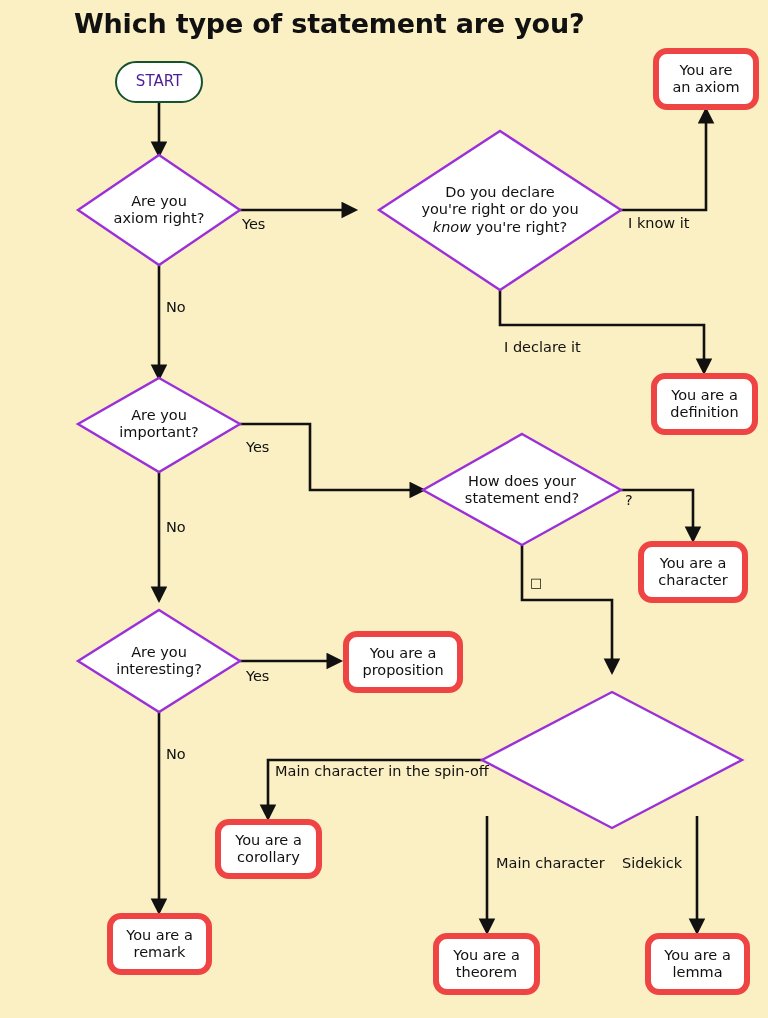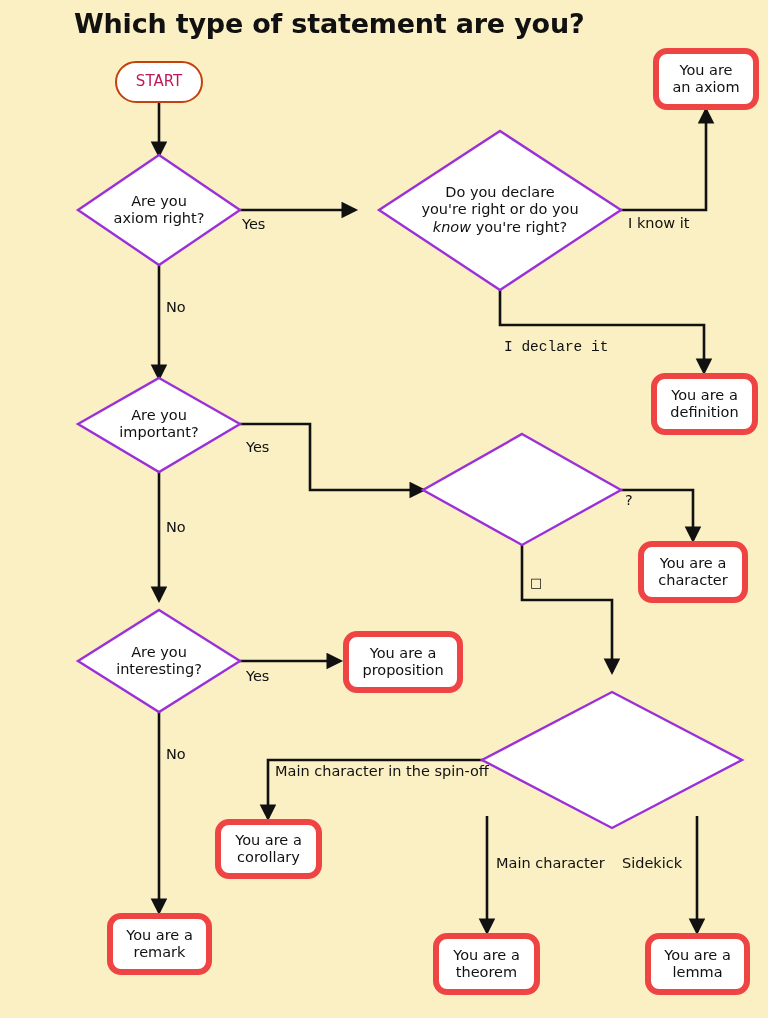--- a/index.html
+++ b/index.html
@@ -38,23 +38,23 @@
   }
   .terminal {
     background: #FFFFFF;
     border: 6px solid #ef4444;
     border-radius: 14px;
     color: #111;
     font-size: 14.5px;
   }
   .start {
     background: #FFFFFF;
-    border: 2px solid #c2410c;
+    border: 2px solid #14532d;
     border-radius: 22px;
-    color: #be185d;
+    color: #4c1d95;
     font-size: 15px;
     text-align: center;
   }
   .decision-text {
     position: absolute;
     display: flex;
     align-items: center;
     justify-content: center;
     text-align: center;
     color: #111;
@@ -157,20 +157,26 @@
     </div>
   </div>
 
   <div class="decision-text" style="left:94px; top:400px; width:130px; height:48px;">
     <div>
       <div>Are you</div>
       <div>important?</div>
     </div>
   </div>
 
+  <div class="decision-text" style="left:442px; top:466px; width:160px; height:48px;">
+    <div>
+      <div>How does your</div>
+      <div>statement end?</div>
+    </div>
+  </div>
 
   <div class="decision-text" style="left:92px; top:637px; width:134px; height:48px;">
     <div>
       <div>Are you</div>
       <div>interesting?</div>
     </div>
   </div>
 
 
   <div class="node terminal" style="left:653px; top:48px; width:106px; height:62px;">
@@ -225,21 +231,21 @@
   <div class="node terminal" style="left:645px; top:933px; width:105px; height:62px;">
     <div>
       <div>You are a</div>
       <div>lemma</div>
     </div>
   </div>
 
   <div class="edge-label" style="left:242px; top:192px;">Yes</div>
   <div class="edge-label" style="left:166px; top:275px;">No</div>
   <div class="edge-label" style="left:628px; top:191px;">I know it</div>
-  <div class="edge-label" style="left:504px; top:315px;font-family:Liberation Mono, monospace;">I declare it</div>
+  <div class="edge-label" style="left:504px; top:315px;">I declare it</div>
   <div class="edge-label" style="left:246px; top:415px;">Yes</div>
   <div class="edge-label" style="left:166px; top:495px;">No</div>
   <div class="edge-label" style="left:625px; top:468px;">?</div>
   <div class="edge-label" style="left:530px; top:551px; font-size:13px;">□</div>
   <div class="edge-label" style="left:246px; top:644px;">Yes</div>
   <div class="edge-label" style="left:166px; top:722px;">No</div>
   <div class="edge-label" style="left:275px; top:739px;">Main character in the spin-off</div>
   <div class="edge-label" style="left:496px; top:831px;">Main character</div>
   <div class="edge-label" style="left:622px; top:831px;">Sidekick</div>
 

